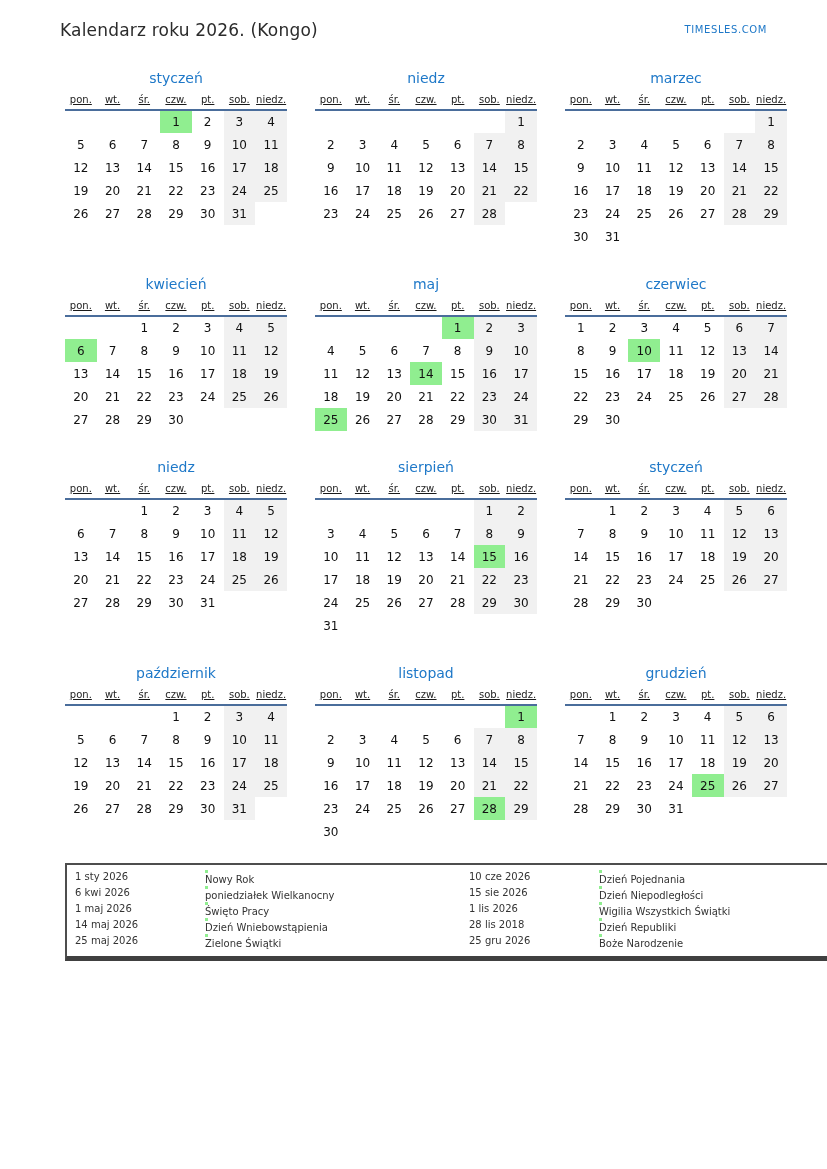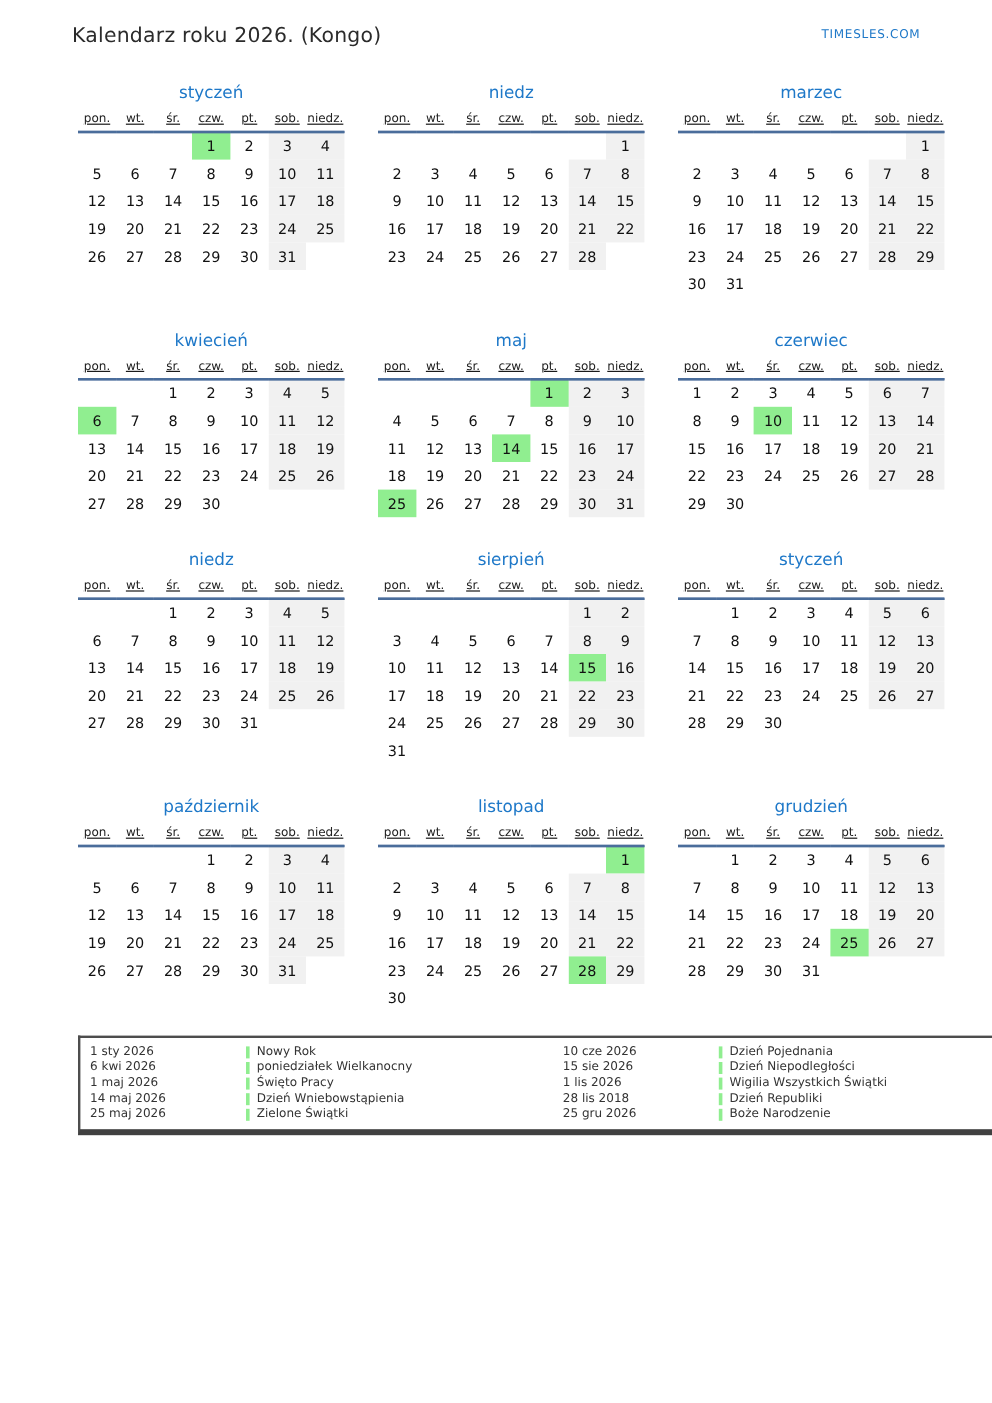--- a/index.html
+++ b/index.html
@@ -43,21 +43,21 @@
   td.weekend{background:var(--weekend);}
   td.holiday{background:var(--holiday);}
   .legend{
     margin:20px 0 0 65px;width:808px;
     border:2px solid #4d4d4d;border-bottom:5px solid #404040;
     padding:5px 8px 6px 8px;
     display:flex;
   }
   .legend-col{width:50%;display:grid;grid-template-columns:130px 1fr;row-gap:0;}
   .legend-date{font-size:10px;color:#333333;line-height:13px;}
-  .legend-name{font-size:10px;color:#333333;line-height:13px;display:flex;align-items:center;}
+  .legend-name{font-size:10px;color:#333333;line-height:13px;display:flex;align-items:flex-start;flex-direction:column;}
   .legend-marker{
     display:inline-block;width:3px;height:10px;background:var(--holiday);
     margin-right:6px;flex:0 0 3px;
   }
 </style>
 </head>
 <body>
 
 <div class="page-header">
   <div class="page-title">Kalendarz roku 2026. (Kongo)</div>

